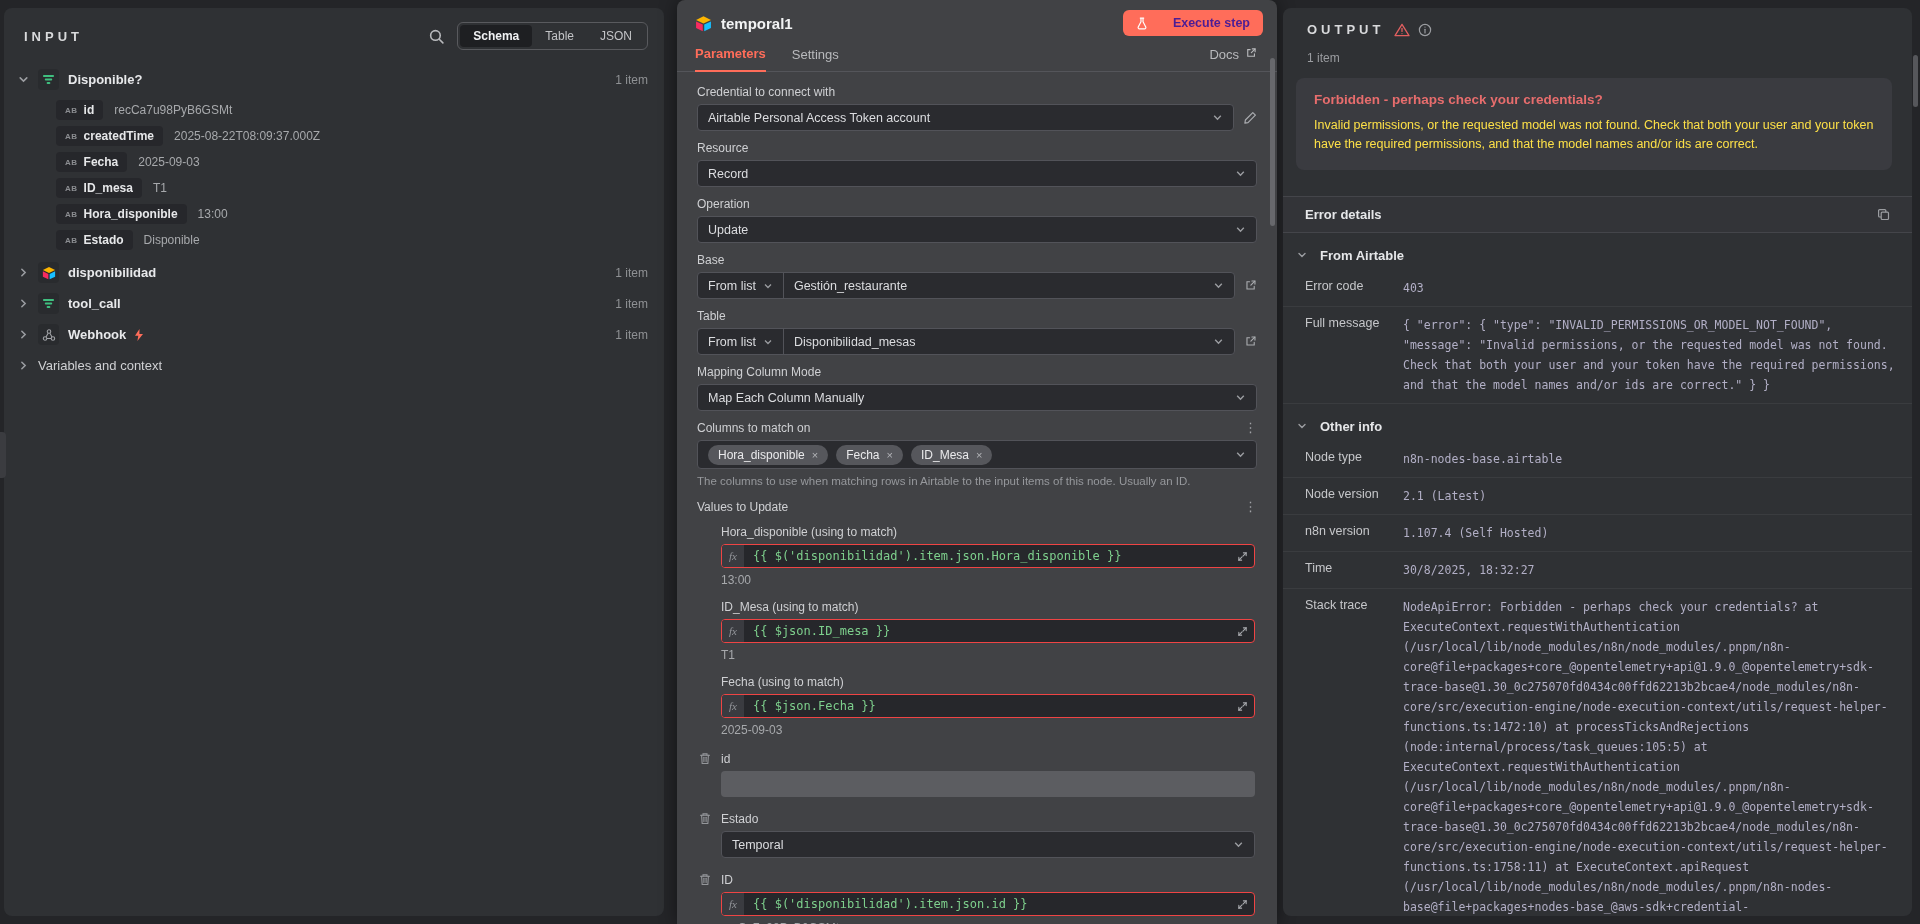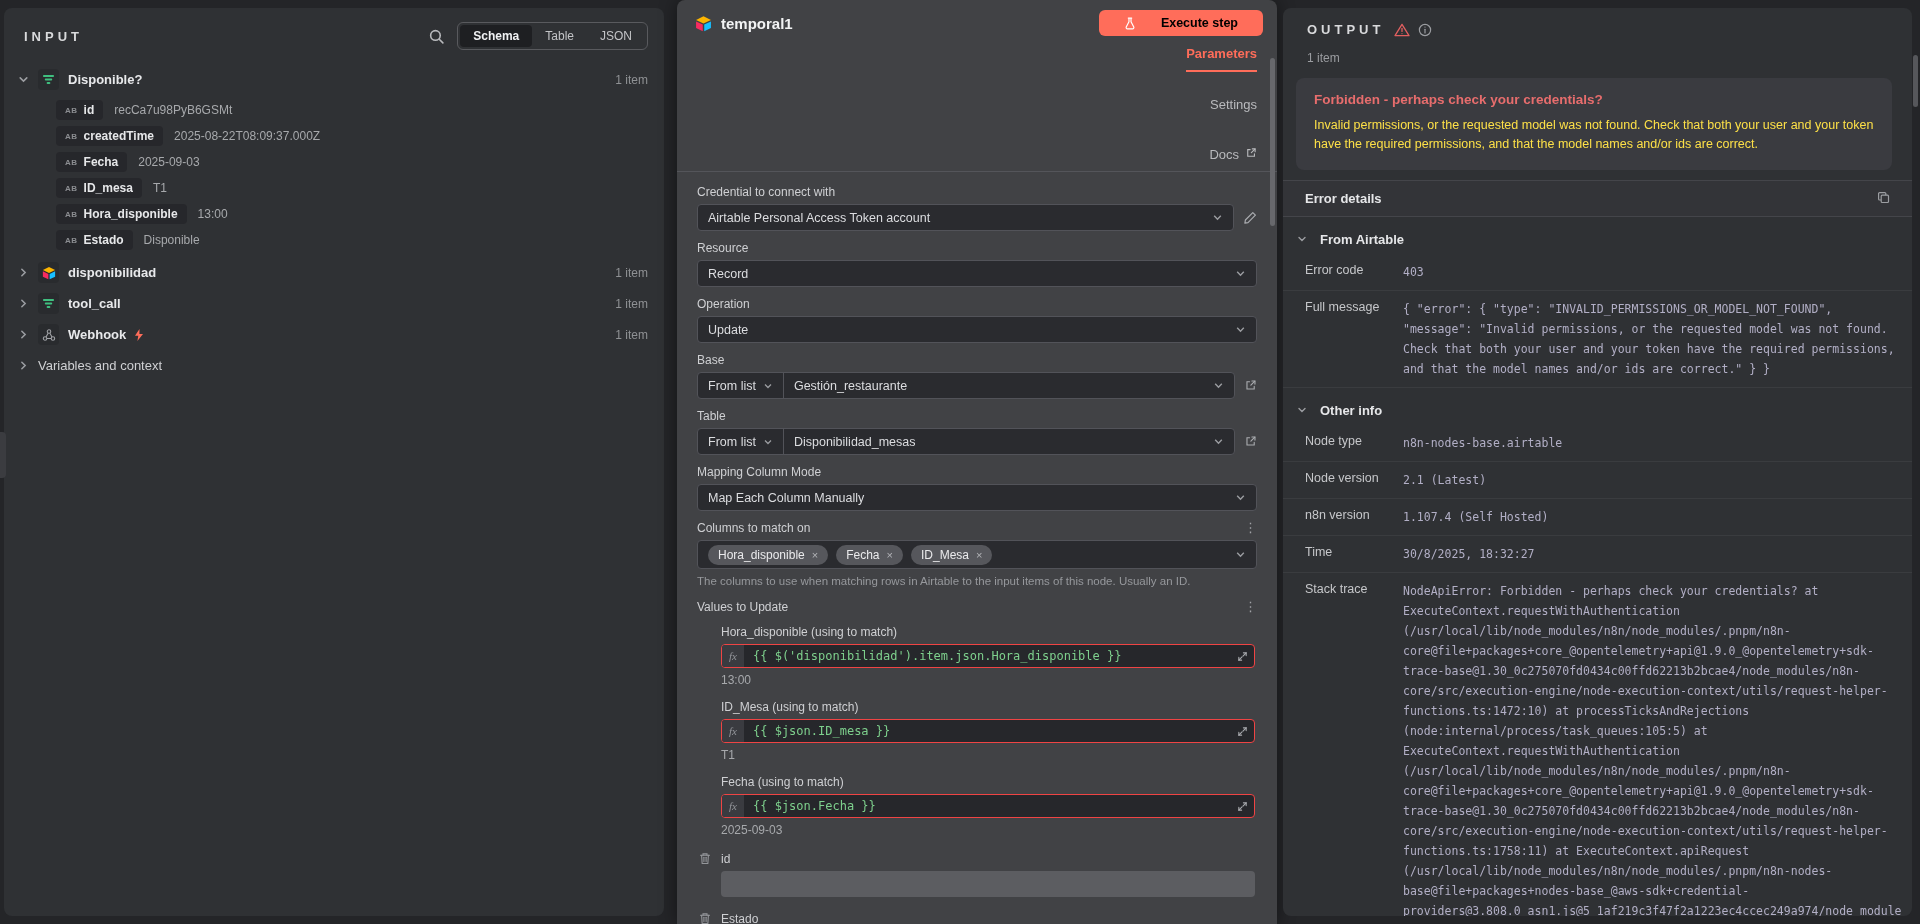--- a/index.html
+++ b/index.html
@@ -35,24 +35,24 @@
   .pill { display:inline-flex; align-items:center; gap:6px; background:#26272b; border-radius:4px; padding:3px 9px; }
   .pill .ab { font-size:8px; letter-spacing:.5px; color:#8b8d91; font-weight:700; }
   .pill .fname { font-size:12px; color:#e6e7e9; font-weight:600; }
   .fval { font-size:12px; color:#a7a9ac; }
 
   
   #node-panel { position:absolute; left:677px; top:0; width:600px; height:924px; background:#414245;
                 border-radius:8px 8px 0 0; box-shadow:0 0 18px rgba(0,0,0,.45); }
   .ndv-head { display:flex; align-items:center; gap:9px; padding:10px 14px 0 18px; }
   .ndv-title { font-size:15px; font-weight:700; color:#f2f3f4; }
-  .exec-btn { margin-left:auto; display:flex; align-items:center; gap:25px; background:#ff6d5a; color:#000000;
-              border:none; border-radius:6px; padding:6px 25px; font-size:12.5px; font-weight:700; cursor:pointer;
+  .exec-btn { margin-left:auto; display:flex; align-items:center; gap:25px; background:#ff6d5a; color:#4c1d95;
+              border:none; border-radius:6px; padding:6px 13px; font-size:12.5px; font-weight:700; cursor:pointer;
               font-family:inherit; }
-  .ndv-tabs { display:flex; align-items:flex-end; gap:26px; padding:10px 20px 0 18px; border-bottom:1px solid #54555a;flex-direction:column; }
+  .ndv-tabs { display:flex; align-items:flex-end; gap:26px; padding:10px 20px 0 18px; border-bottom:1px solid #54555a; }
   .ndv-tab { font-size:13px; padding-bottom:9px; color:#b9babd; cursor:pointer; }
   .ndv-tab.active { color:#ff6d5a; font-weight:600; border-bottom:2px solid #ff6d5a; margin-bottom:-1px; }
   .docs-link { margin-left:auto; display:flex; align-items:flex-start; gap:6px; color:#b9babd; font-size:13px; padding-bottom:9px; cursor:pointer; }
 
   .ndv-body { padding:3px 20px 0 20px; position:relative; }
   .param { margin-top:10px; }
   .p-label { display:flex; align-items:center; font-size:12px; color:#cfd0d3; margin-bottom:5px; }
   .p-label .dots { margin-left:auto; color:#a0a2a6; font-size:13px; cursor:pointer; line-height:10px; }
   .ctl-row { display:flex; align-items:center; gap:9px; }
   .select { flex:1; display:flex; align-items:center; height:27px; background:#2a2b2f; border:1px solid #525359;
@@ -77,21 +77,21 @@
   .text-input { width:100%; height:26px; background:#5c5d61; border:none; border-radius:4px; padding:0 10px;
                 color:#e8e9eb; font-size:12.5px; font-family:inherit; }
 
   .scroll-thumb-mid { position:absolute; right:2px; top:58px; width:5px; height:168px; background:#67686c; border-radius:3px; }
 
   
   .o-count { padding:0 24px; font-size:12px; color:#9b9da1; margin-top:4px; }
   .error-card { margin:13px 20px 0 13px; background:#3a3b40; border-radius:8px; padding:14px 18px 16px 18px; }
   .error-title { color:#e76d6d; font-size:13.5px; font-weight:700; }
   .error-msg { margin-top:9px; font-size:12.5px; color:#fde047; line-height:1.5; }
-  .edetails-head { margin-top:10px; display:flex; align-items:flex-start; background:#333438;
+  .edetails-head { margin-top:26px; display:flex; align-items:center; background:#333438;
                    border-top:1px solid #44454a; border-bottom:1px solid #44454a; padding:10px 22px 10px 22px; }
   .edetails-title { font-size:13px; font-weight:700; color:#e6e7e9; }
   .copy-btn { margin-left:auto; cursor:pointer; }
   .esec { display:flex; align-items:center; gap:13px; padding:15px 24px 7px 14px; cursor:pointer; }
   .esec-title { font-size:13px; font-weight:700; color:#e6e7e9; }
   .erow { display:flex; padding:8px 8px 8px 22px; border-bottom:1px solid rgba(255,255,255,.055); }
   .erow:last-child { border-bottom:none; }
   .erow .elabel { width:98px; flex-shrink:0; font-size:12.5px; color:#c6c7ca; padding-top:1px; }
   .erow .evalue { flex:1; font-family:"DejaVu Sans Mono", monospace; font-size:11.5px; line-height:20px;
                   color:#b2afc6; overflow-wrap:anywhere; word-break:break-word; }

